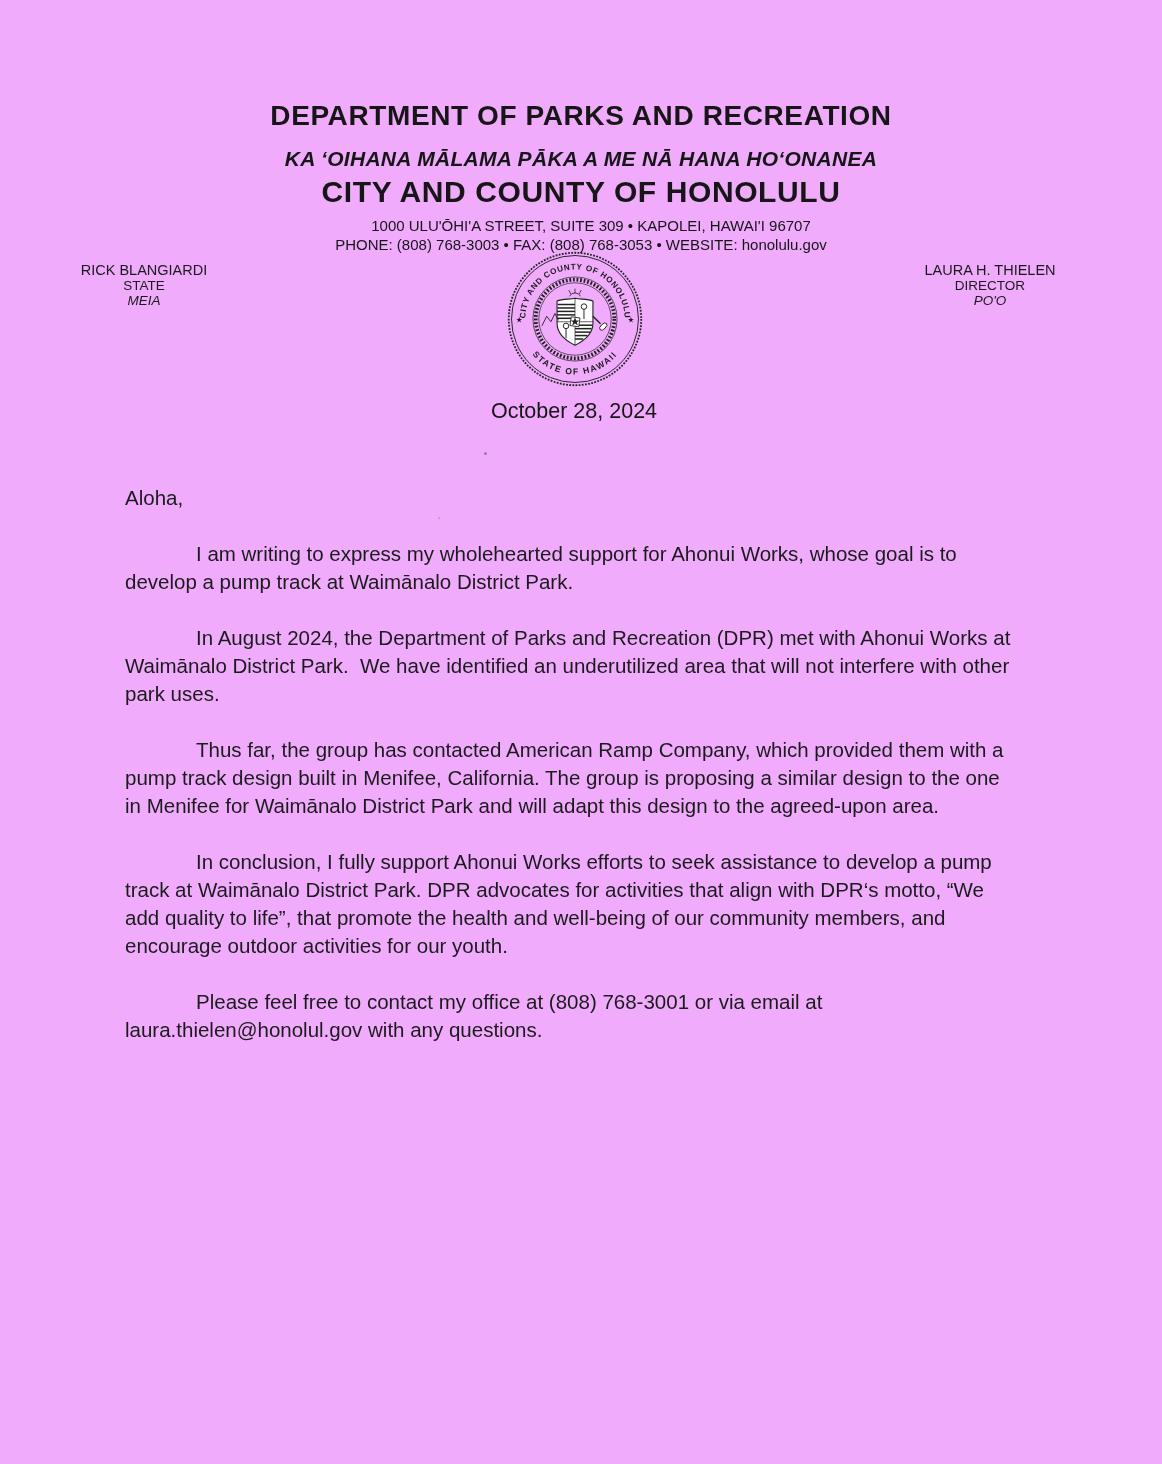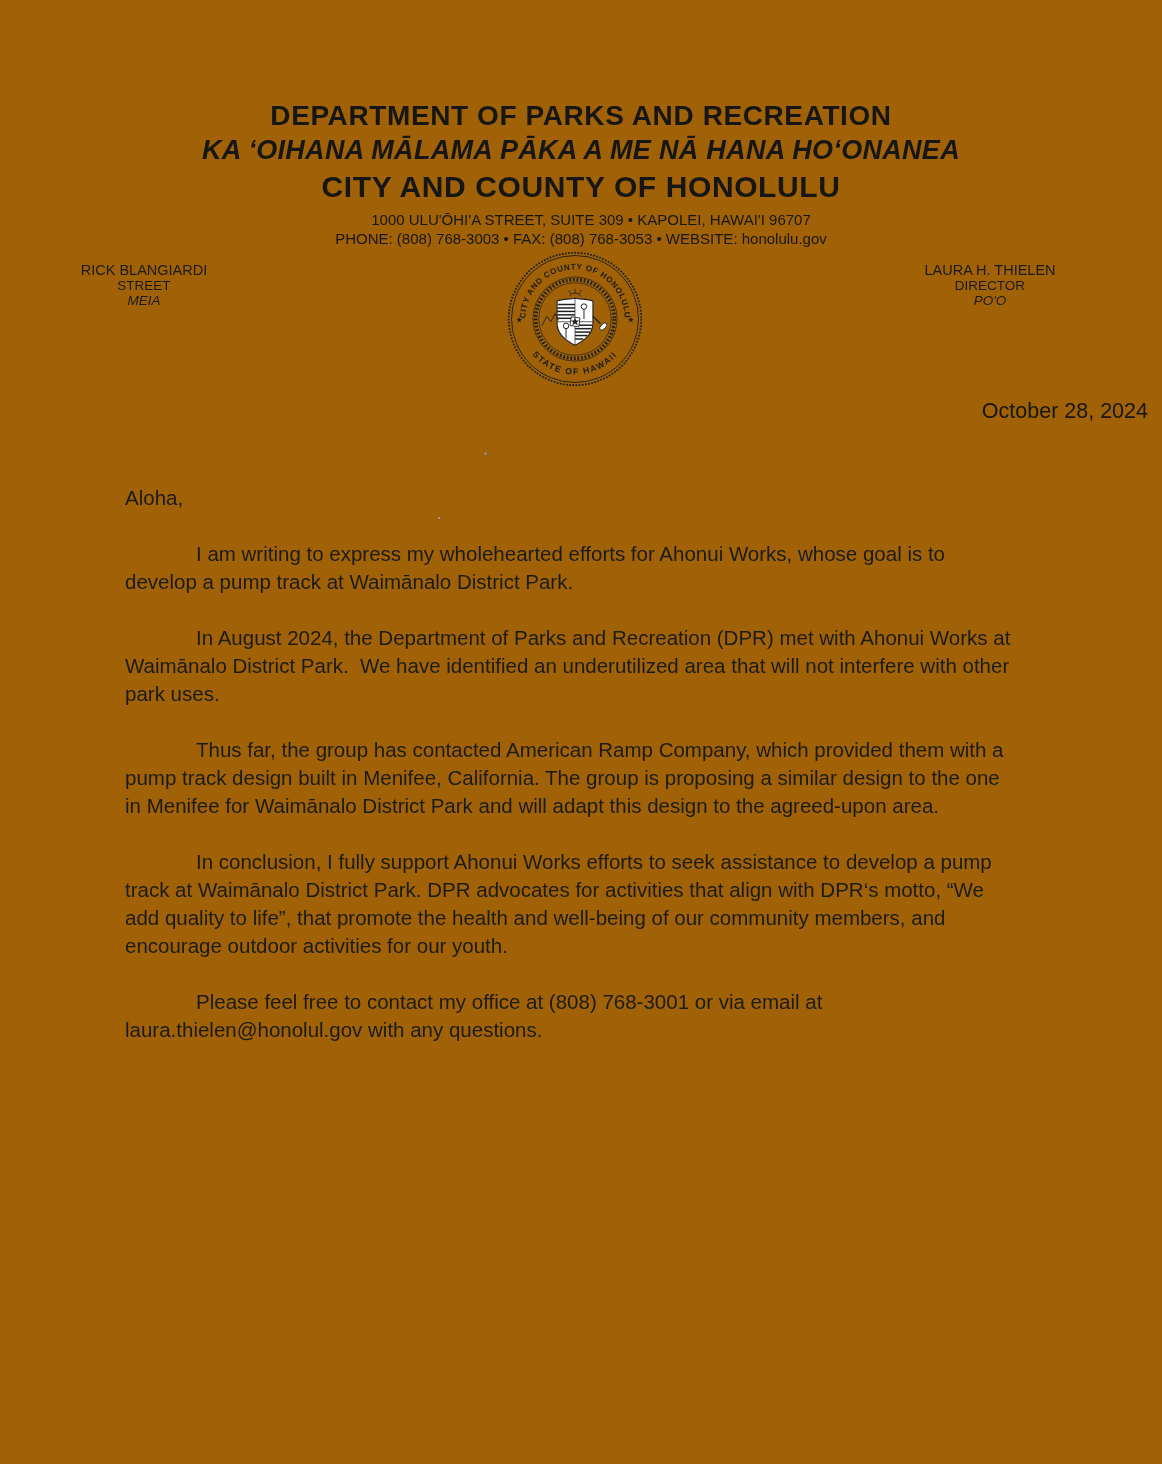--- a/index.html
+++ b/index.html
@@ -1,43 +1,43 @@
 <!DOCTYPE html>
 <html><head>
 <meta charset="utf-8">
 <style>
   html,body{margin:0;padding:0;background:#ffffff;}
   .page{
     position:relative;
     width:1162px;height:1464px;
-    background:#a16207;
+    background:#f0abfc;
     font-family:"Liberation Sans",sans-serif;
     color:#1c1c1c;
     overflow:hidden;
   }
   
   .letterhead{position:absolute;top:101px;left:0;width:100%;text-align:center;color:#161616;}
   .lh-dept{font-size:28px;font-weight:bold;letter-spacing:.6px;line-height:1.05;}
-  .lh-haw{font-size:27px;font-weight:bold;font-style:italic;letter-spacing:.3px;margin-top:6px;line-height:1.05;}
+  .lh-haw{font-size:21px;font-weight:bold;font-style:italic;letter-spacing:.3px;margin-top:18px;line-height:1.05;}
   .lh-city{font-size:30px;font-weight:bold;letter-spacing:.6px;margin-top:6px;line-height:1.05;}
   .lh-addr{font-size:15px;margin-top:10px;line-height:1.0;padding-left:20px;}
   .lh-contact{font-size:15px;margin-top:4px;line-height:1.0;}
   
   .official{position:absolute;text-align:center;line-height:15px;color:#1a1a1a;}
   .official-left{left:38px;top:263px;width:212px;}
   .official-right{left:884px;top:263px;width:212px;}
   .official .o-name{font-size:14.5px;}
   .official .o-title{font-size:13.5px;}
   .official .o-haw{font-size:13.5px;font-style:italic;}
   
   .seal{position:absolute;left:506px;top:250px;width:138px;height:138px;}
   .seal svg{width:100%;height:100%;}
   .seal-arc{font-family:"Liberation Sans",sans-serif;font-weight:bold;fill:#1b1b1b;}
   
-  .date-line{position:absolute;top:399px;left:0;width:1148px;text-align:right;font-size:21.5px;color:#161616;}
+  .date-line{position:absolute;top:399px;left:0;width:1148px;text-align:center;font-size:21.5px;color:#161616;}
   .speck{position:absolute;background:#8a8a8a;border-radius:50%;}
   .speck-1{left:484px;top:452px;width:3px;height:3px;}
   .speck-2{left:438px;top:517px;width:2px;height:2px;background:#aaaaaa;}
   
   .letter-body{position:absolute;top:484px;left:125px;width:893px;font-size:20.5px;line-height:28px;color:#1b1b1b;}
   .letter-body p{margin:0 0 28px 0;white-space:pre-wrap;}
   .letter-body p.indent{text-indent:71px;}
   
   .closing{position:absolute;left:575px;top:1166px;width:340px;height:190px;font-size:21.5px;color:#1b1b1b;}
   .closing .sincerely{position:absolute;left:0;top:0;}
@@ -54,21 +54,21 @@
   <div class="letterhead">
     <div class="lh-dept">DEPARTMENT OF PARKS AND RECREATION</div>
     <div class="lh-haw">KA ‘OIHANA MĀLAMA PĀKA A ME NĀ HANA HO‘ONANEA</div>
     <div class="lh-city">CITY AND COUNTY OF HONOLULU</div>
     <div class="lh-addr">1000 ULU'ŌHI'A STREET, SUITE 309 • KAPOLEI, HAWAI'I 96707</div>
     <div class="lh-contact">PHONE: (808) 768-3003 • FAX: (808) 768-3053 • WEBSITE: honolulu.gov</div>
   </div>
 
   <div class="official official-left">
     <div class="o-name">RICK BLANGIARDI</div>
-    <div class="o-title">STREET</div>
+    <div class="o-title">STATE</div>
     <div class="o-haw">MEIA</div>
   </div>
   <div class="official official-right">
     <div class="o-name">LAURA H. THIELEN</div>
     <div class="o-title">DIRECTOR</div>
     <div class="o-haw">PO'O</div>
   </div>
 
   <div class="seal">
     <svg viewBox="0 0 200 200">
@@ -119,21 +119,21 @@
       </g>
     </svg>
   </div>
 
   <div class="date-line">October 28, 2024</div>
   <div class="speck speck-1"></div>
   <div class="speck speck-2"></div>
 
   <div class="letter-body">
     <p>Aloha,</p>
-    <p class="indent">I am writing to express my wholehearted efforts for Ahonui Works, whose goal is to develop a pump track at Waimānalo District Park.</p>
+    <p class="indent">I am writing to express my wholehearted support for Ahonui Works, whose goal is to develop a pump track at Waimānalo District Park.</p>
     <p class="indent">In August 2024, the Department of Parks and Recreation (DPR) met with Ahonui Works at Waimānalo District Park.  We have identified an underutilized area that will not interfere with other park uses.</p>
     <p class="indent">Thus far, the group has contacted American Ramp Company, which provided them with a pump track design built in Menifee, California. The group is proposing a similar design to the one in Menifee for Waimānalo District Park and will adapt this design to the agreed-upon area.</p>
     <p class="indent">In conclusion, I fully support Ahonui Works efforts to seek assistance to develop a pump track at Waimānalo District Park. DPR advocates for activities that align with DPR‘s motto, “We add quality to life”, that promote the health and well-being of our community members, and encourage outdoor activities for our youth.</p>
     <p class="indent">Please feel free to contact my office at (808) 768-3001 or via email at laura.thielen@honolul.gov with any questions.</p>
   </div>
 
 
 </div>
 
 </body></html>

